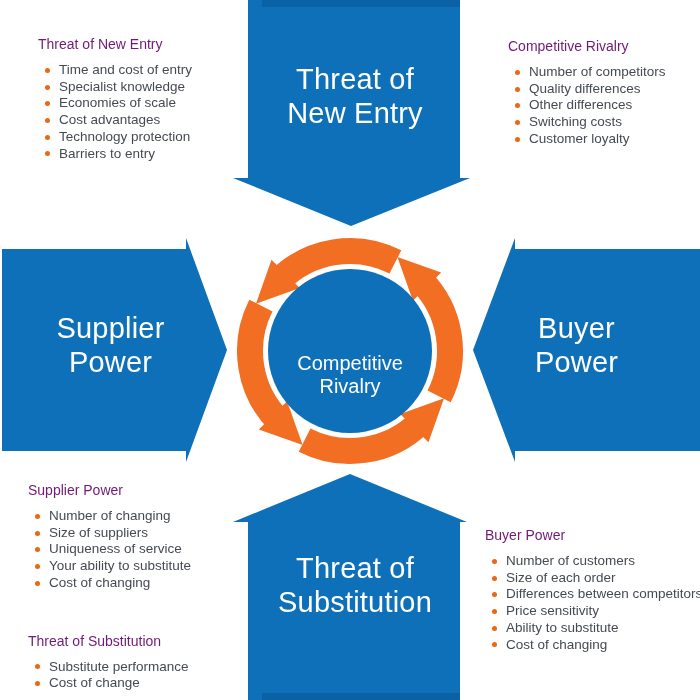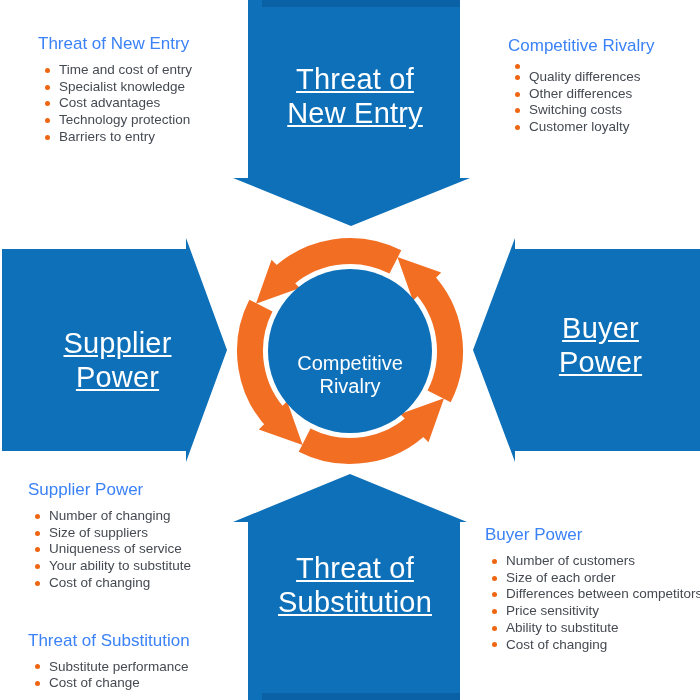--- a/index.html
+++ b/index.html
@@ -4,34 +4,34 @@
 <style>
   html,body { margin:0; padding:0; background:#ffffff; }
   .canvas {
     position:relative; width:700px; height:700px; background:#ffffff;
     overflow:hidden; font-family:"Liberation Sans", sans-serif;
   }
   .canvas svg { position:absolute; left:0; top:0; }
 
   .arrow-label {
     position:absolute; text-align:center; color:#ffffff;
-    font-size:29px; line-height:34px; letter-spacing:0.2px;text-decoration:underline;
+    font-size:29px; line-height:34px; letter-spacing:0.2px;
   }
   .arrow-label span { display:block; }
 
   .center-label {
     position:absolute; left:268px; top:324px; width:164px;
     text-align:center; color:#ffffff; font-size:20px; line-height:23px;margin-top:28px;
   }
   .center-label span { display:block; }
 
   .panel { position:absolute; }
   .panel h3 {
-    margin:0 0 7px 0; font-size:17px; font-weight:400;
-    color:#3b82f6; line-height:22px; white-space:nowrap;
+    margin:0 0 7px 0; font-size:14px; font-weight:400;
+    color:#701a75; line-height:22px; white-space:nowrap;
   }
   .panel h3.sub { margin-top:38px; }
   .panel ul { list-style:none; margin:0; padding:0; }
   .panel li {
     display:flex; align-items:center; font-size:13.5px; line-height:16.7px;
     color:#454a52; white-space:nowrap;
   }
   .dot {
     flex:none; width:5px; height:5px; border-radius:50%;
     background:#ee6611; margin:0 9px 0 7px;
@@ -68,25 +68,25 @@
   </svg>
 
   <div class="arrow-label" style="left:255px; top:62px; width:200px;">
     <span>Threat of</span>
     <span>New Entry</span>
   </div>
   <div class="arrow-label" style="left:249px; top:551px; width:212px;">
     <span>Threat of</span>
     <span>Substitution</span>
   </div>
-  <div class="arrow-label" style="left:20px; top:311px; width:195px;margin-top:15px;">
+  <div class="arrow-label" style="left:13px; top:311px; width:195px;">
     <span>Supplier</span>
     <span>Power</span>
   </div>
-  <div class="arrow-label" style="left:503px; top:311px; width:195px;">
+  <div class="arrow-label" style="left:479px; top:311px; width:195px;">
     <span>Buyer</span>
     <span>Power</span>
   </div>
 
   <div class="center-label">
     <span>Competitive</span>
     <span>Rivalry</span>
   </div>
 
   <div class="panel" style="left:38px; top:33px;">
@@ -95,38 +95,43 @@
       <li>
           <span class="dot"></span>
           <span>Time and cost of entry</span>
         </li>
       <li>
           <span class="dot"></span>
           <span>Specialist knowledge</span>
         </li>
       <li>
           <span class="dot"></span>
+          <span>Economies of scale</span>
+        </li>
+      <li>
+          <span class="dot"></span>
           <span>Cost advantages</span>
         </li>
       <li>
           <span class="dot"></span>
           <span>Technology protection</span>
         </li>
       <li>
           <span class="dot"></span>
           <span>Barriers to entry</span>
         </li>
     </ul>
   </div>
 
   <div class="panel" style="left:508px; top:35px;">
     <h3>Competitive Rivalry</h3>
     <ul>
       <li>
           <span class="dot"></span>
+          <span>Number of competitors</span>
         </li>
       <li>
           <span class="dot"></span>
           <span>Quality differences</span>
         </li>
       <li>
           <span class="dot"></span>
           <span>Other differences</span>
         </li>
       <li>

